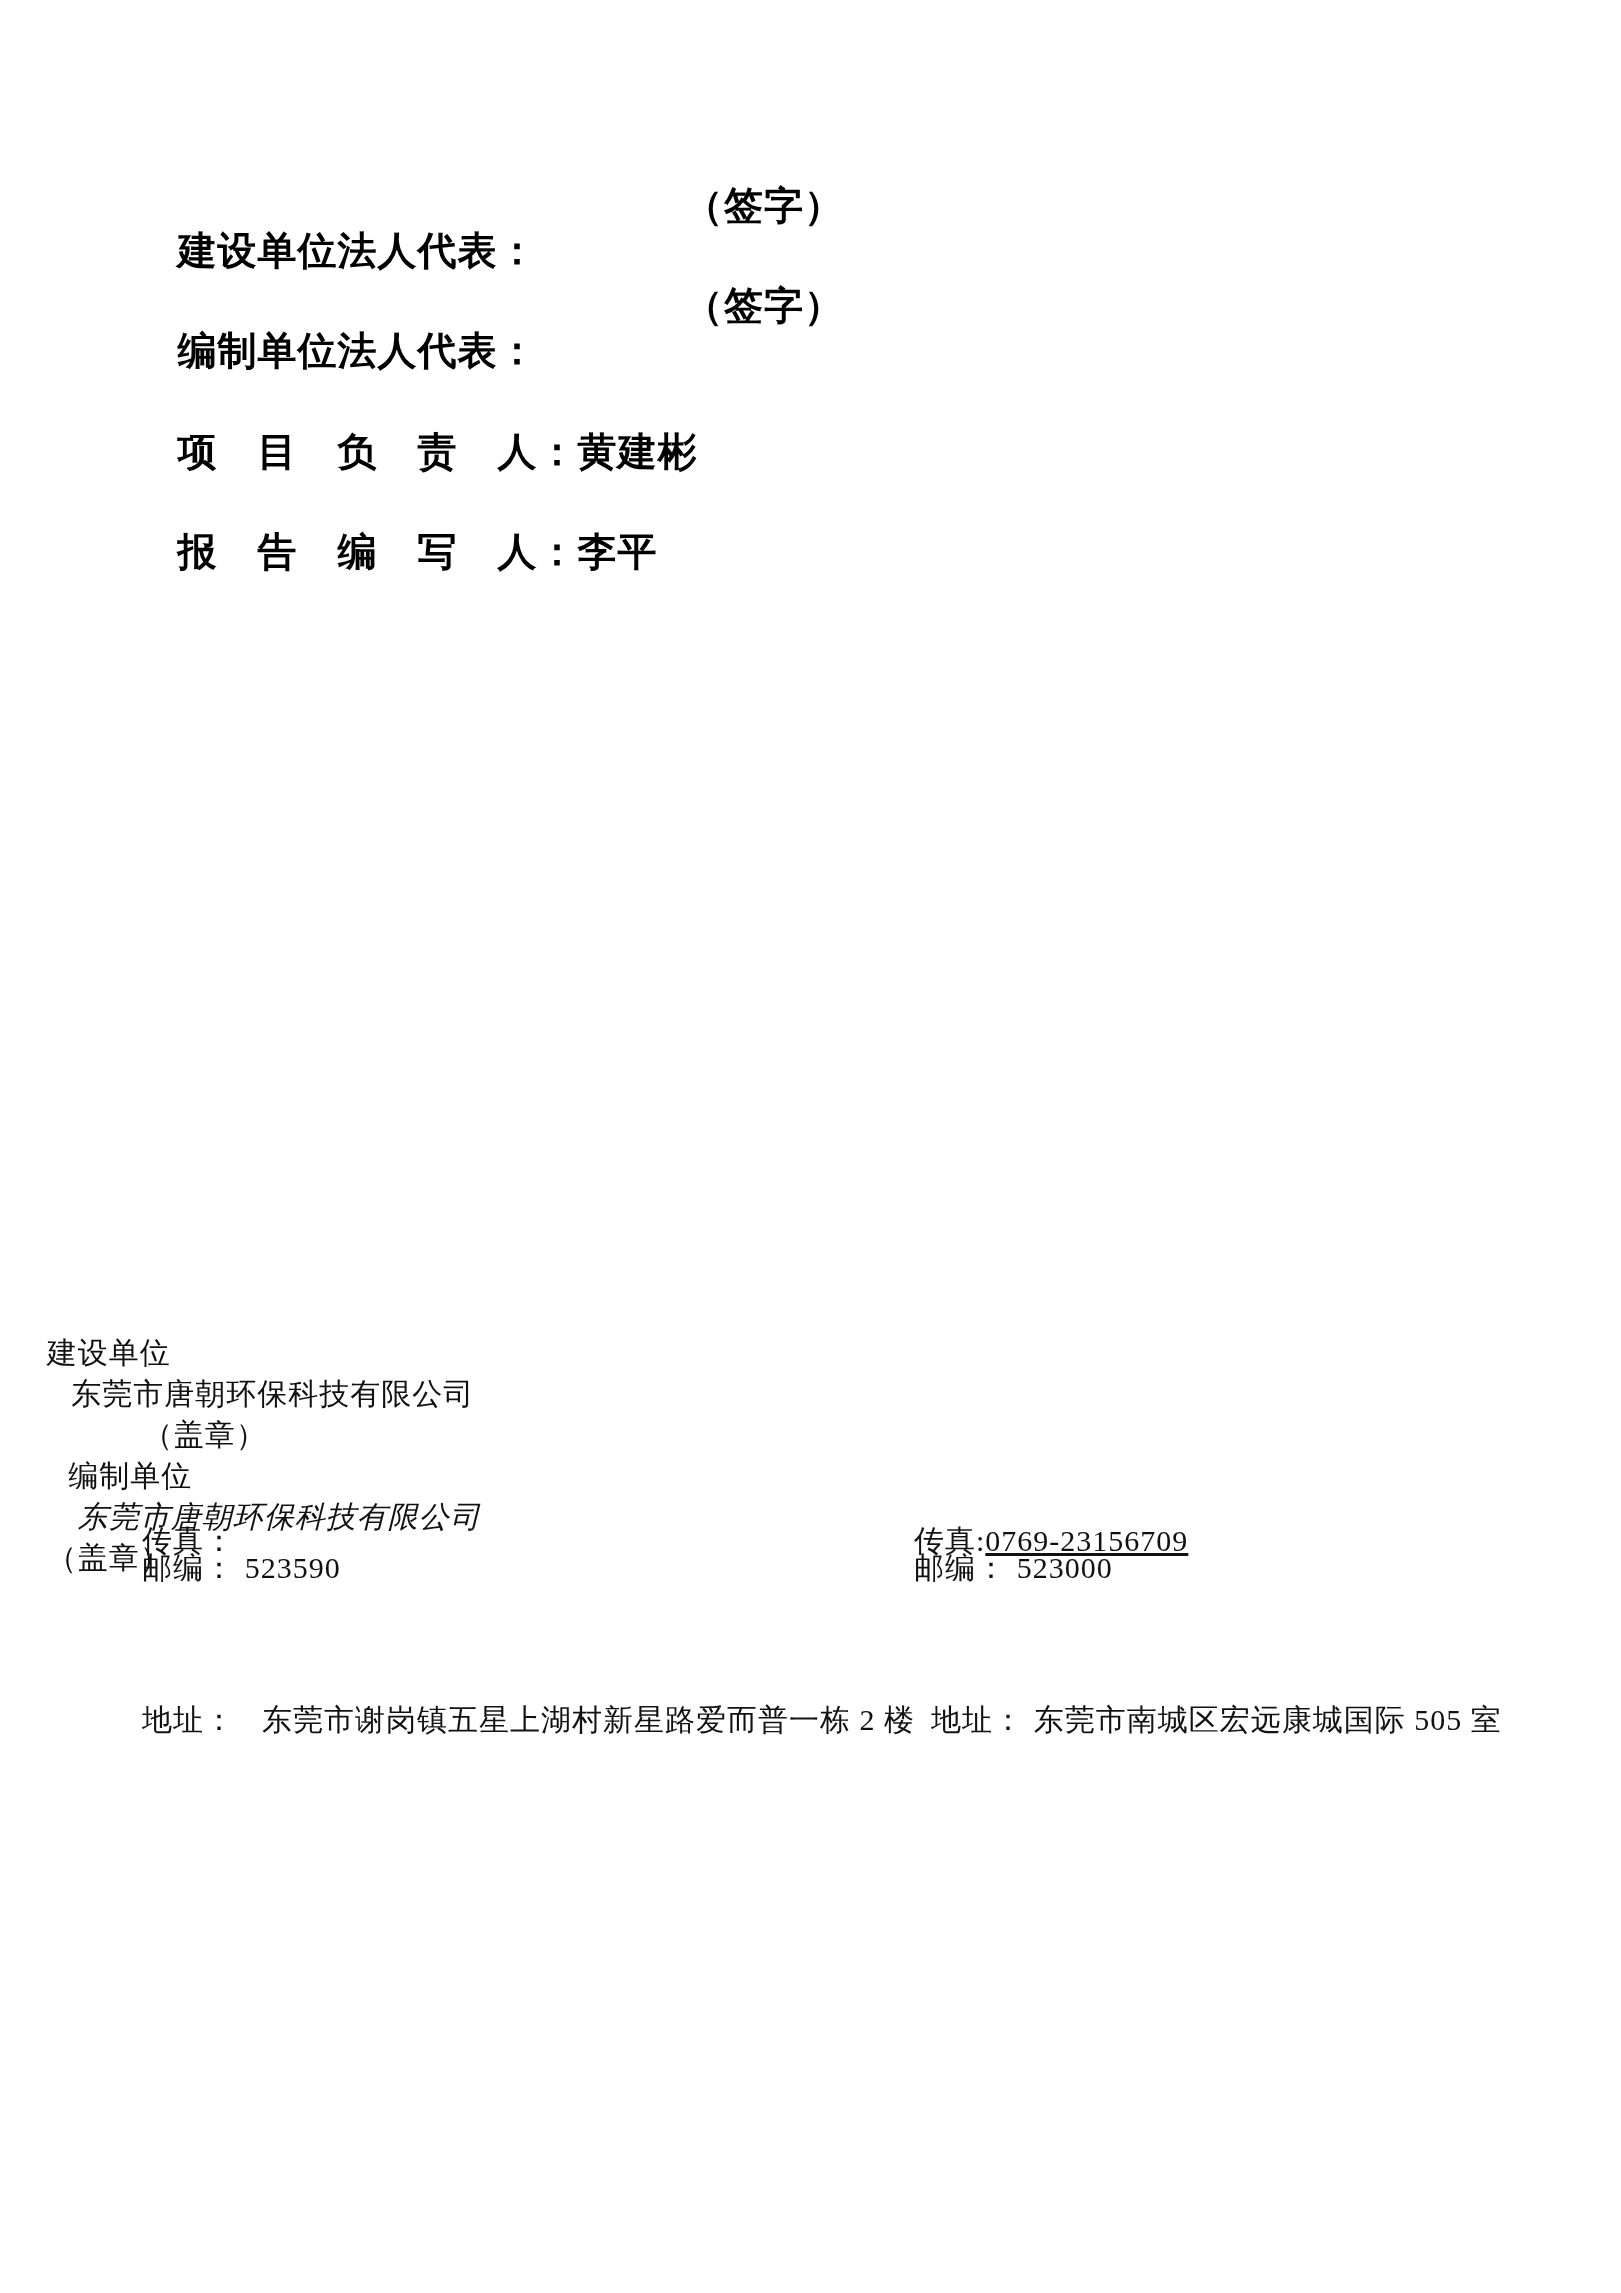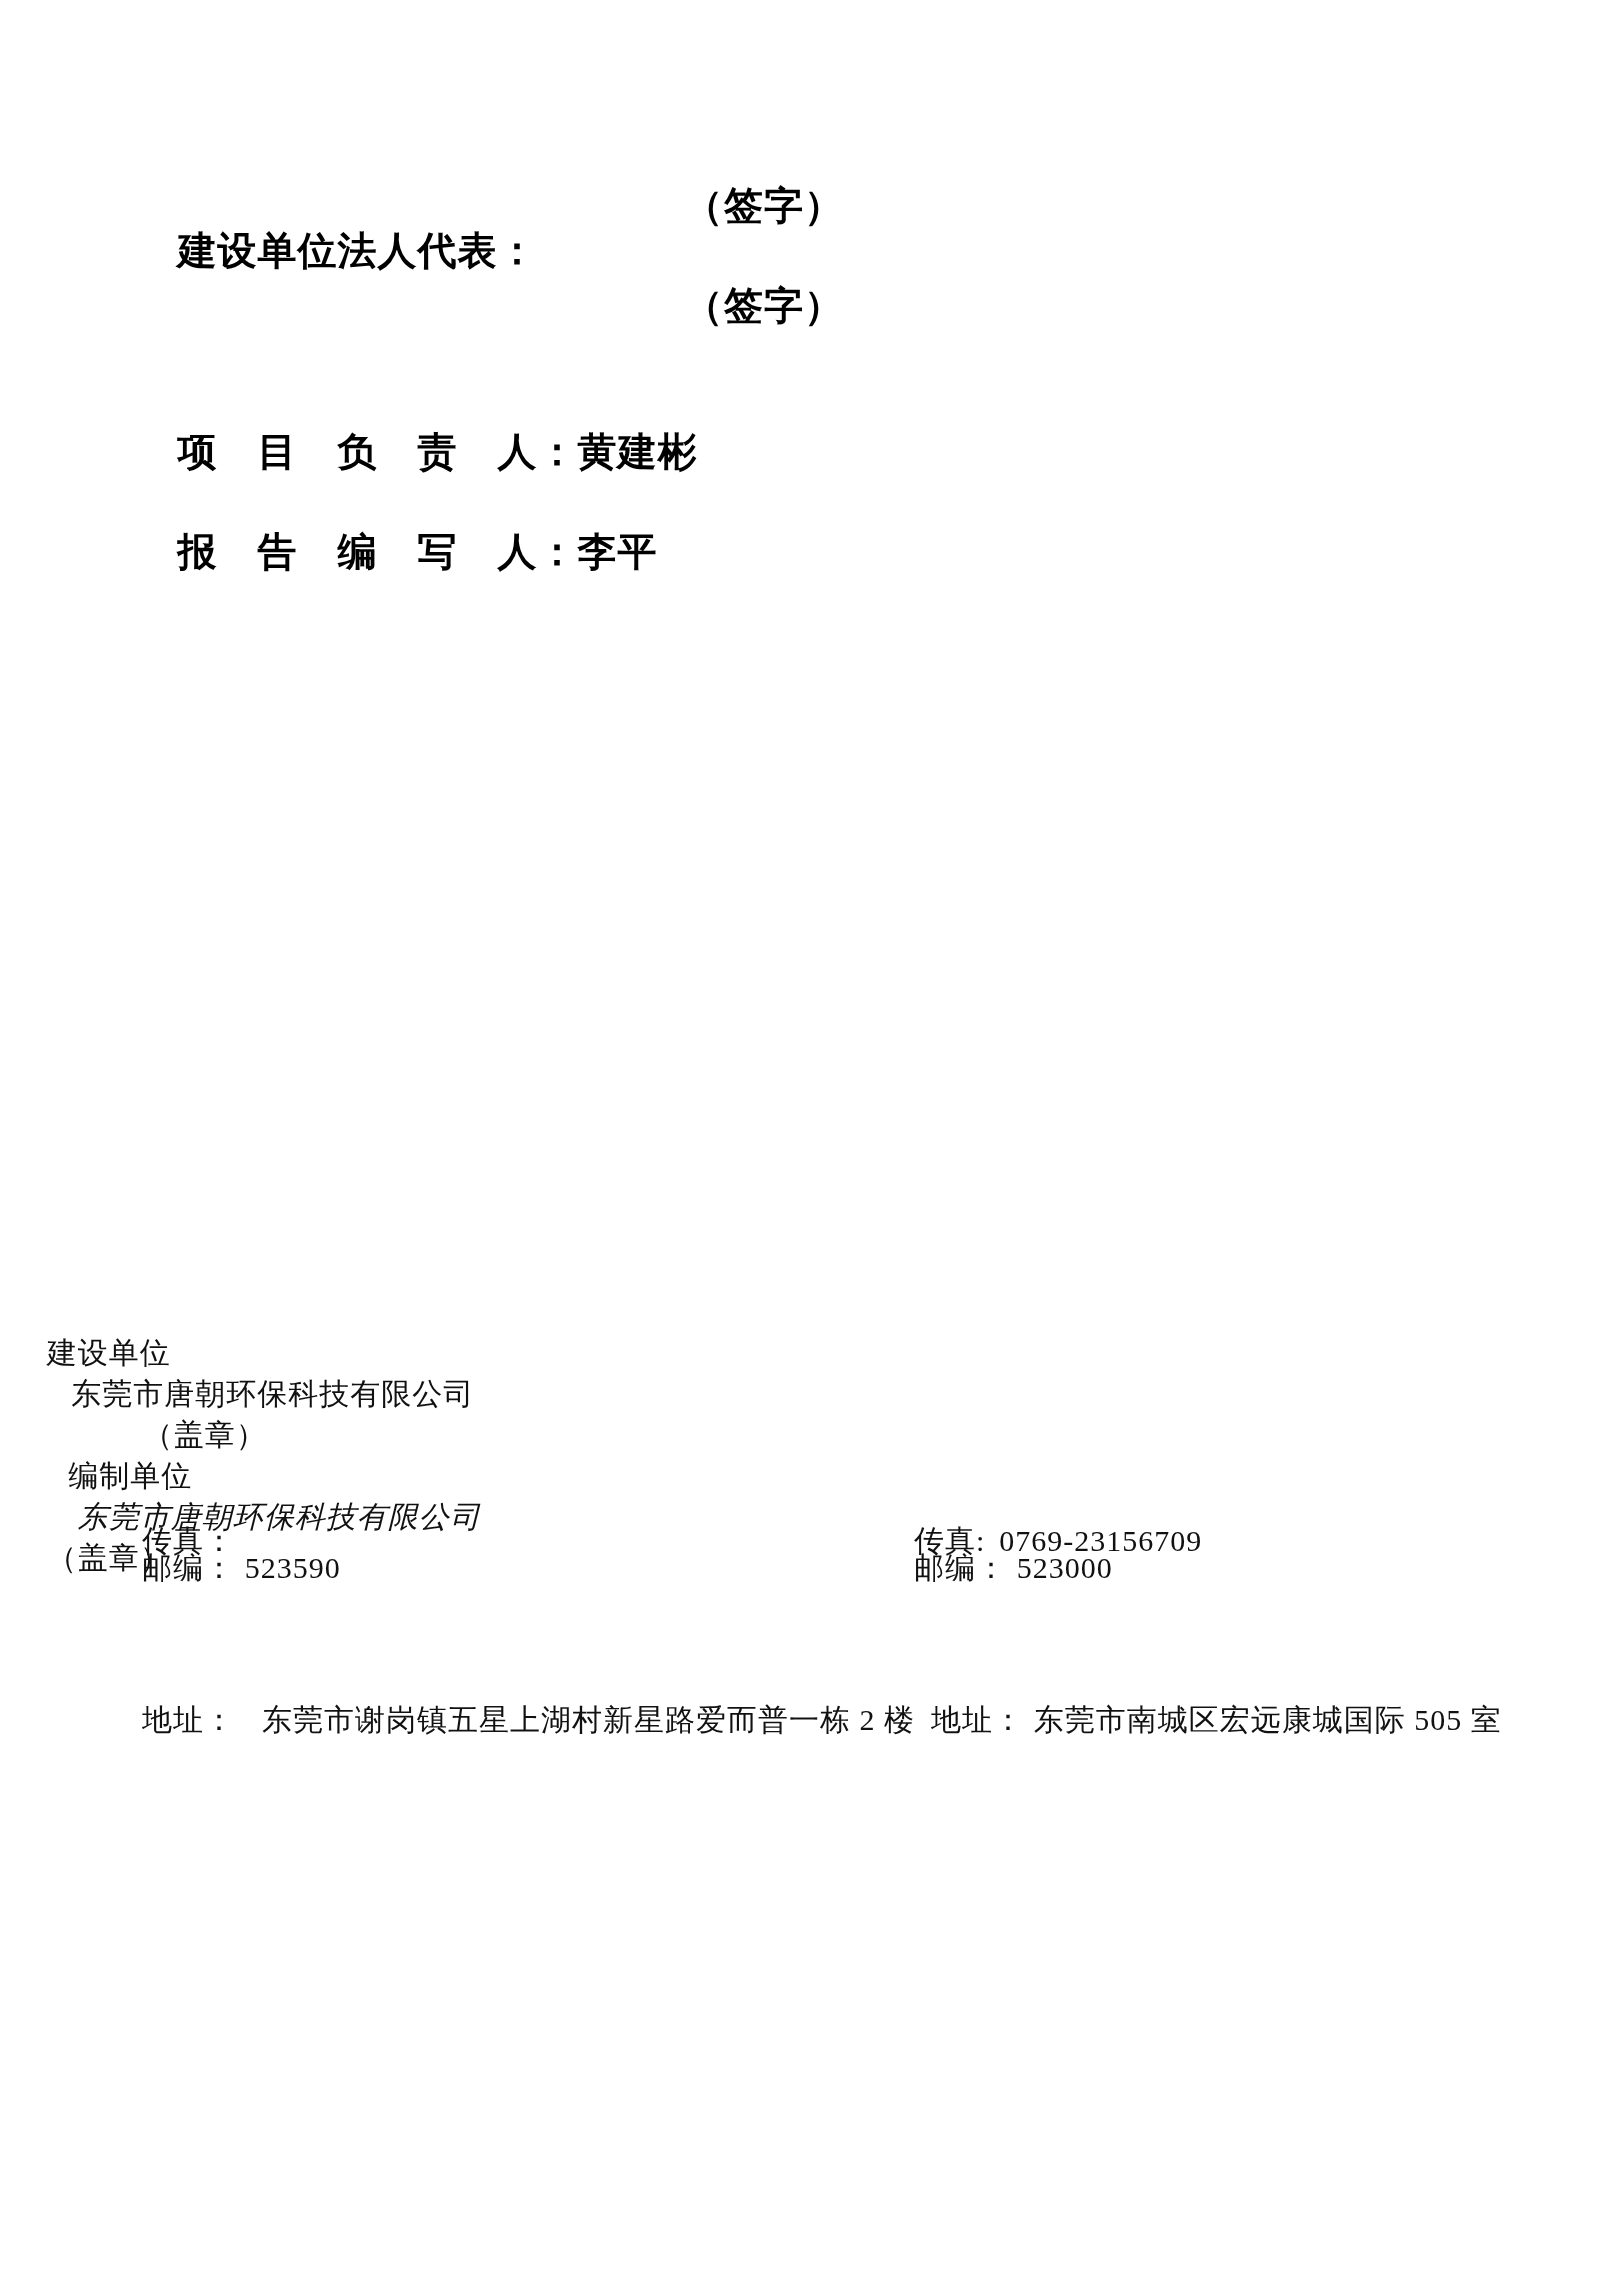--- a/index.html
+++ b/index.html
@@ -56,21 +56,21 @@
     width: 1598px;
   }
   .company-row span { display: inline-block; }
   .company-row .builder-name  { margin-left: 24.5px; }
   .company-row .builder-seal  { margin-left: 96px; }
   .company-row .compiler-label{ margin-left: 21.6px; }
   .company-row .compiler-name { margin-left: 31px; font-style: italic; }
 
   .contact-line { position: absolute; }
   .contact-line .val { margin-left: 9.8px; }
-  .contact-line .val.nogap { margin-left: 14px; }
+  .contact-line .val.nogap { margin-left: 0; text-decoration: underline; }
   .contact-line .val.widegap { margin-left: 27px; }
 
   .col-left  { left: 108px; }
   .col-right { left: 880px; }
   .row-phone { top: 1397px; }
   .row-fax   { top: 1487px; }
   .row-zip   { top: 1514px; }
   .row-addr  { top: 1666px; }
   .addr-right { left: 897px; }
 </style>
@@ -78,20 +78,21 @@
 <body>
 
 <div class="page">
 
   <div class="sig-block">
     <div class="sig-line l1">
       <span>建设单位法人代表：</span>
       <span class="sign">（签字）</span>
     </div>
     <div class="sig-line l2">
+      <span>编制单位法人代表：</span>
       <span class="sign">（签字）</span>
     </div>
     <div class="sig-line l3">
       <span>项　目　负　责　人：</span><span>黄建彬</span>
     </div>
     <div class="sig-line l4">
       <span>报　告　编　写　人：</span><span>李平</span>
     </div>
   </div>
 

